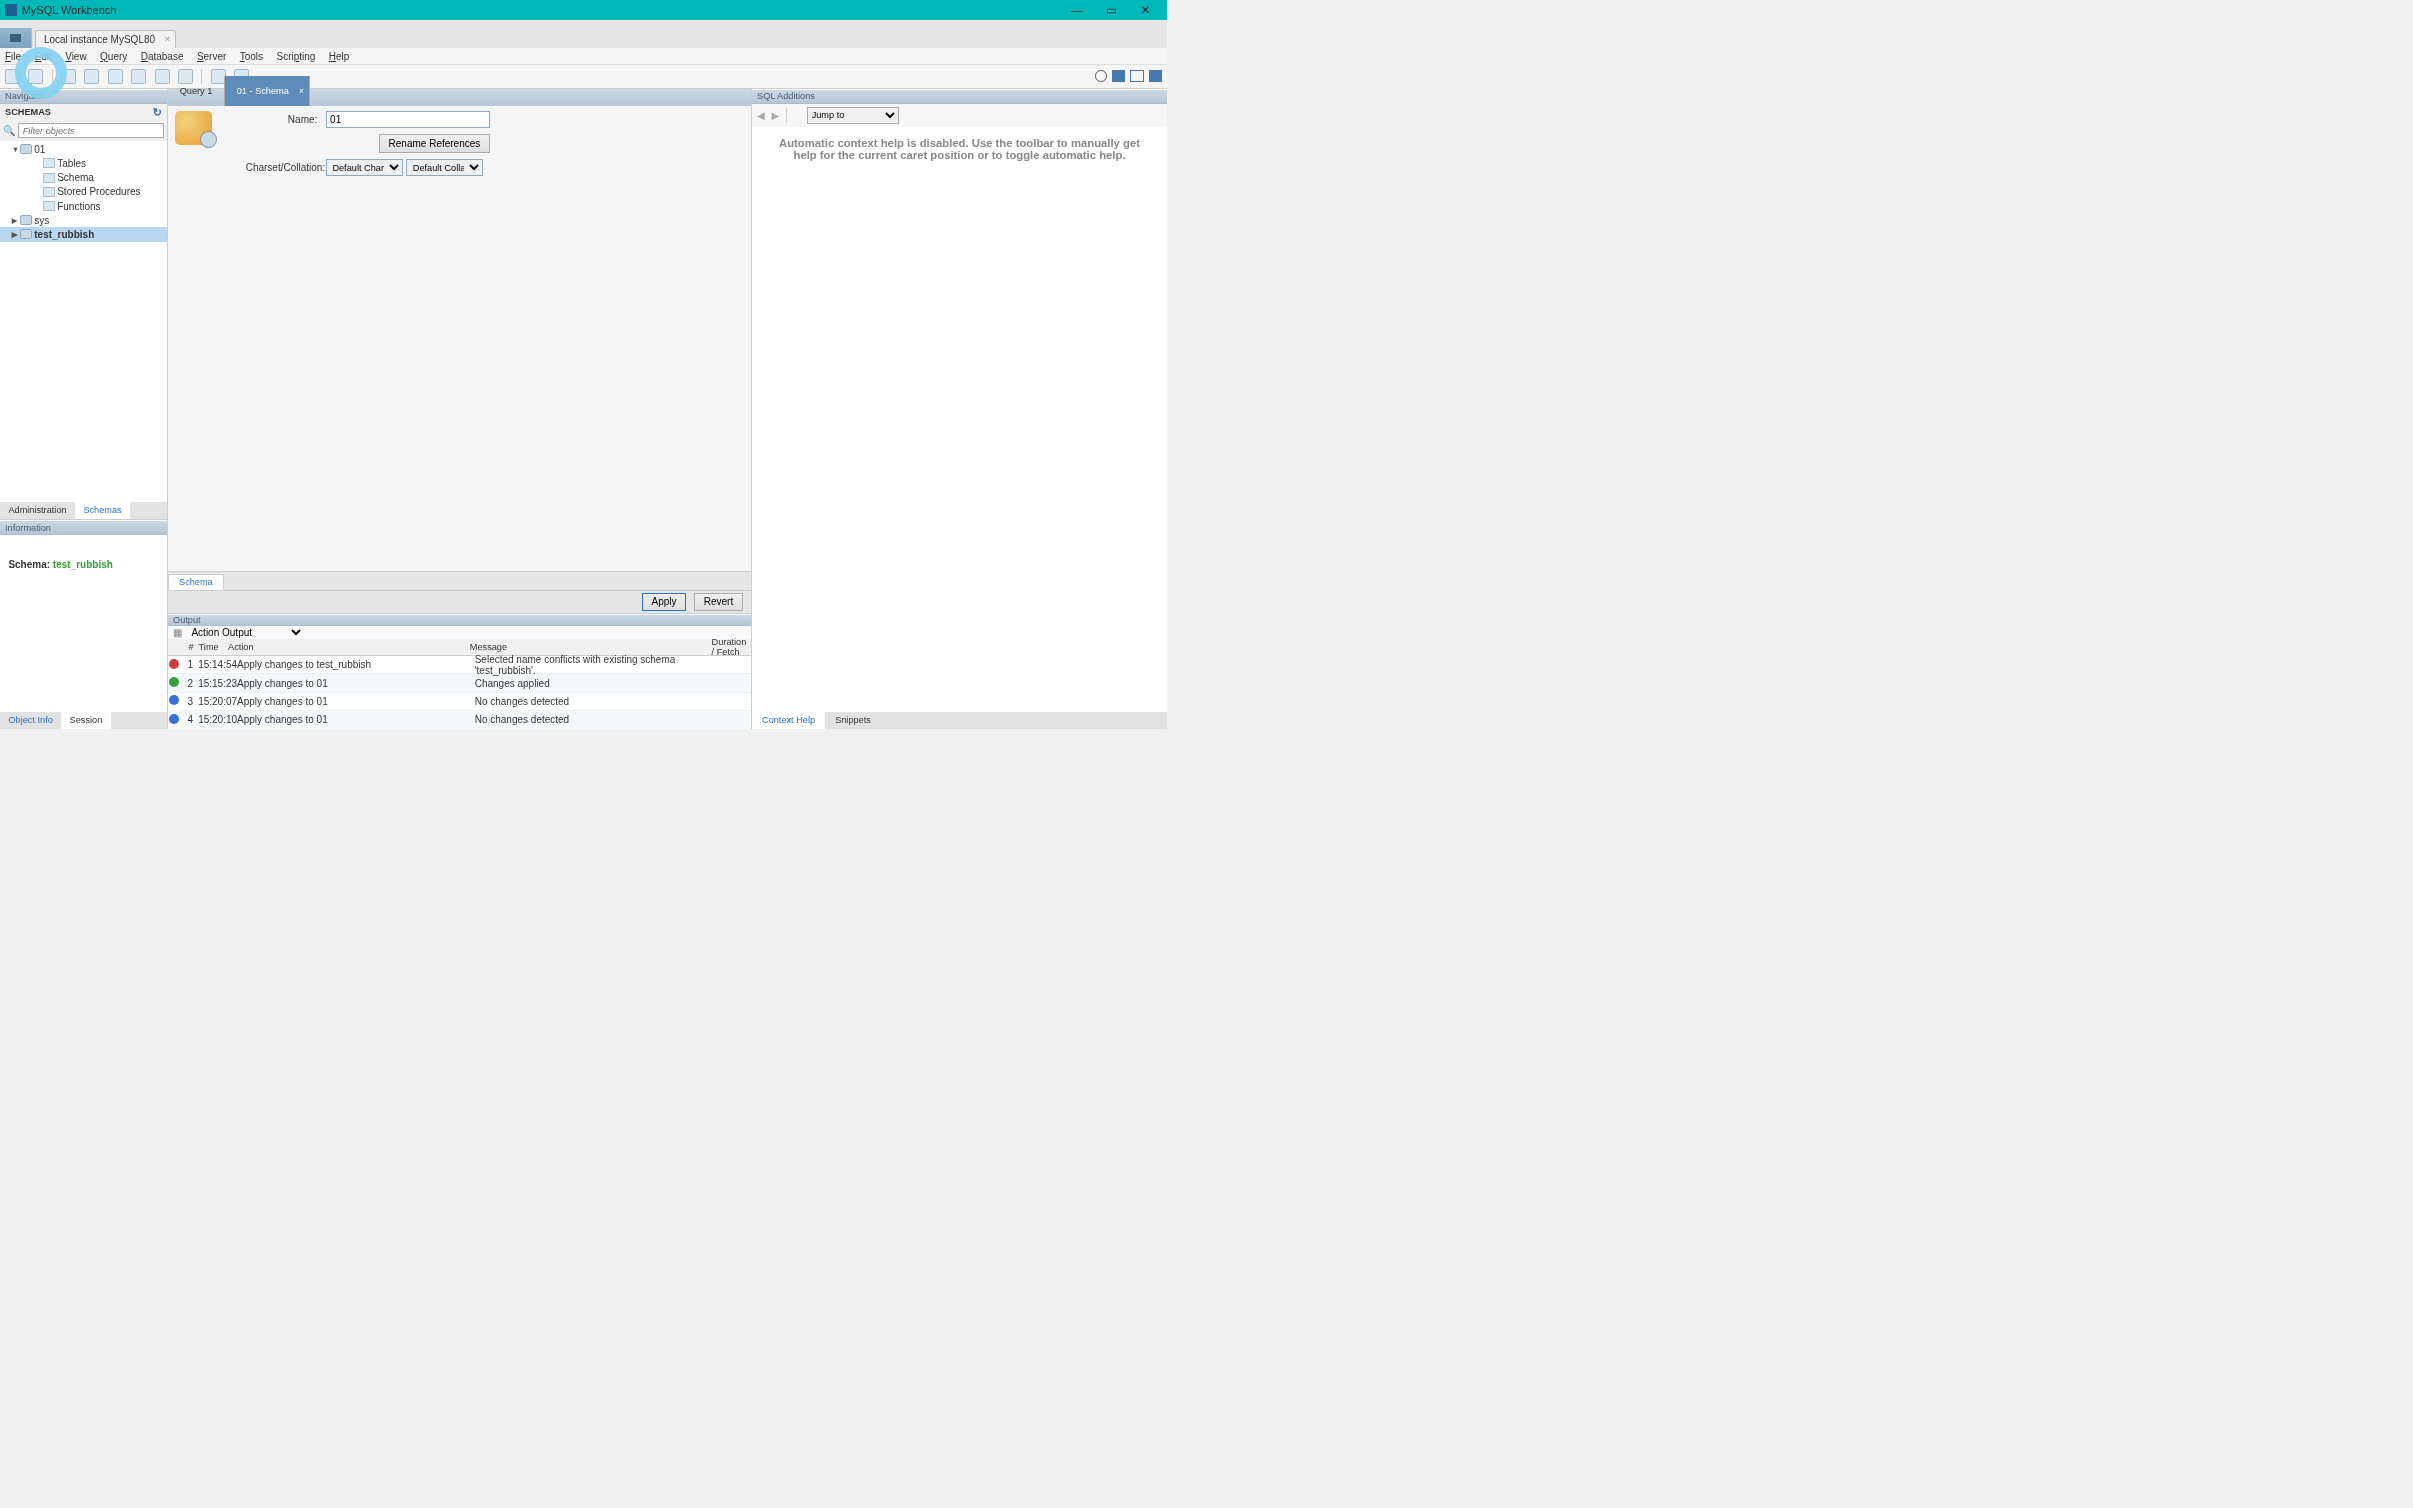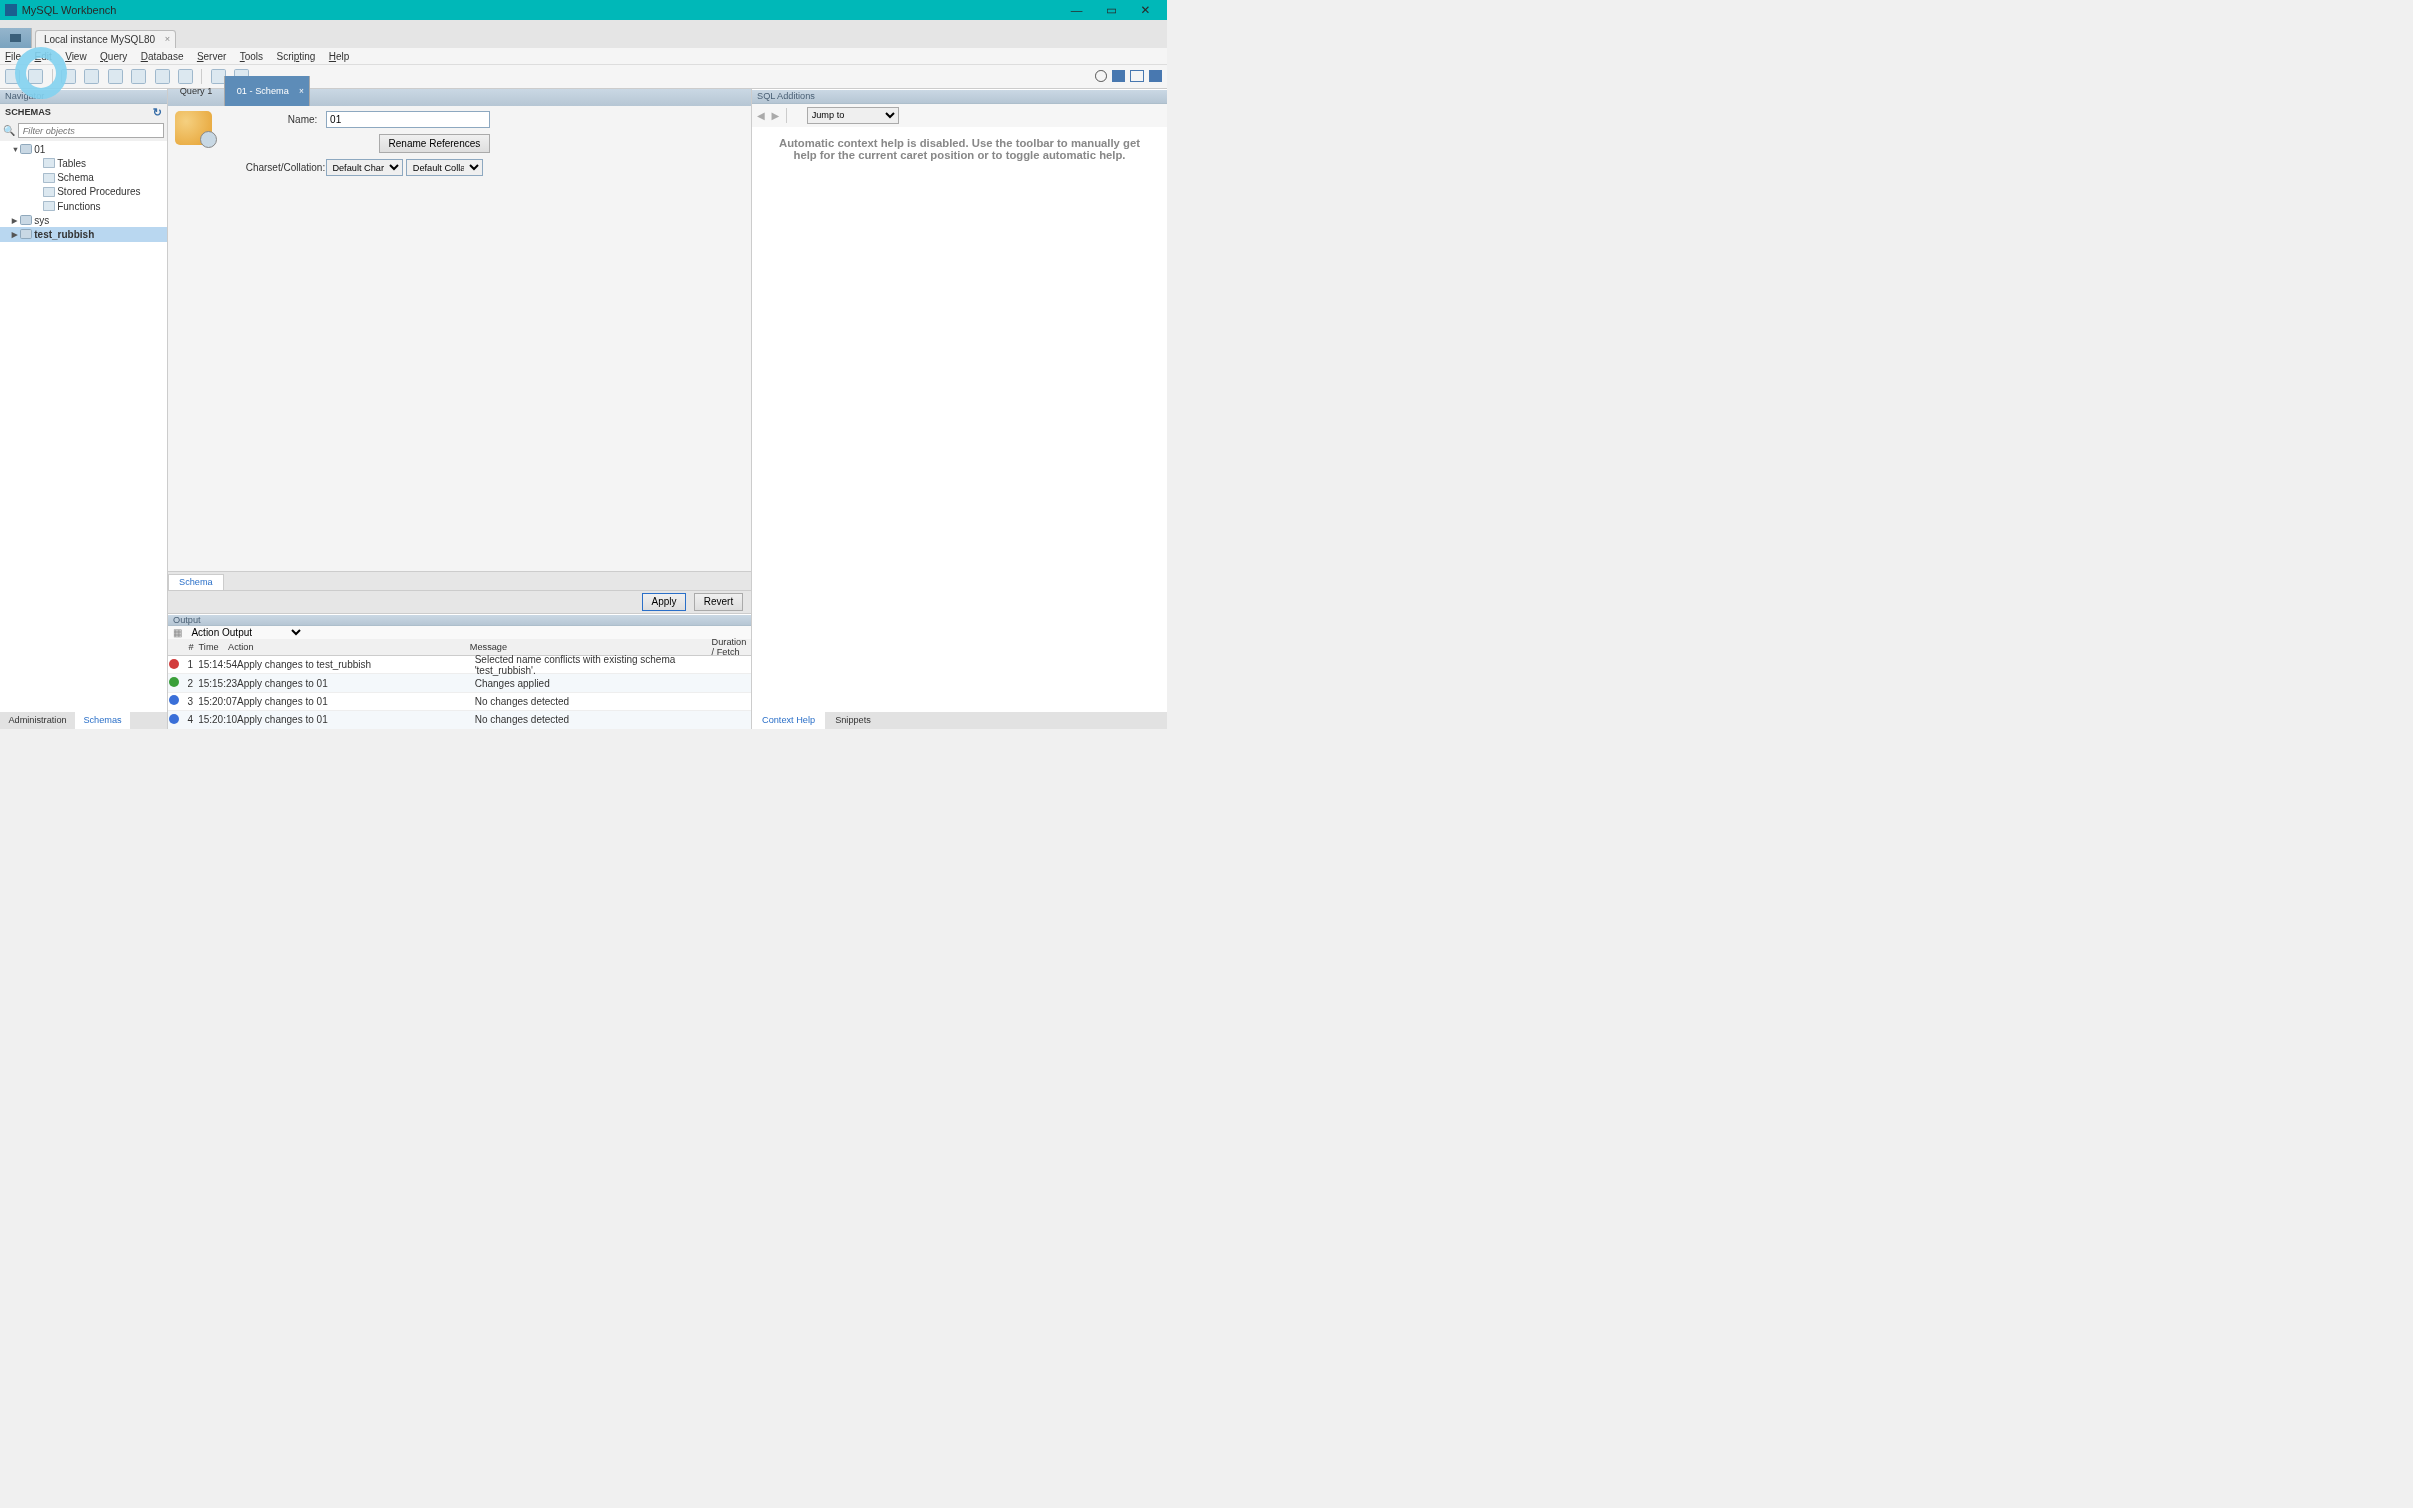--- a/index.html
+++ b/index.html
@@ -192,20 +192,31 @@
       <div class="node ind1 sel">
           <span class="arrow">▶</span>
           <span class="dbicon"></span>
           <span>test_rubbish</span>
         </div>
     </div>
     <div class="navtabs">
       <div>Administration</div>
       <div class="active">Schemas</div>
     </div>
+    <div class="infopanel">
+      <div class="infohead">Information</div>
+      <div class="infobody">
+        <b>Schema:</b>
+        <span class="schval">test_rubbish</span>
+      </div>
+      <div class="infotabs">
+        <div style="color:#2a6fc8">Object Info</div>
+        <div class="active">Session</div>
+      </div>
+    </div>
   </div>
 
   <div class="midcol">
     <div class="edtabs">
       <div class="tab">Query 1</div>
       <div class="tab active">
           <span>01 - Schema</span>
           <span class="x">×</span>
         </div>
     </div>

